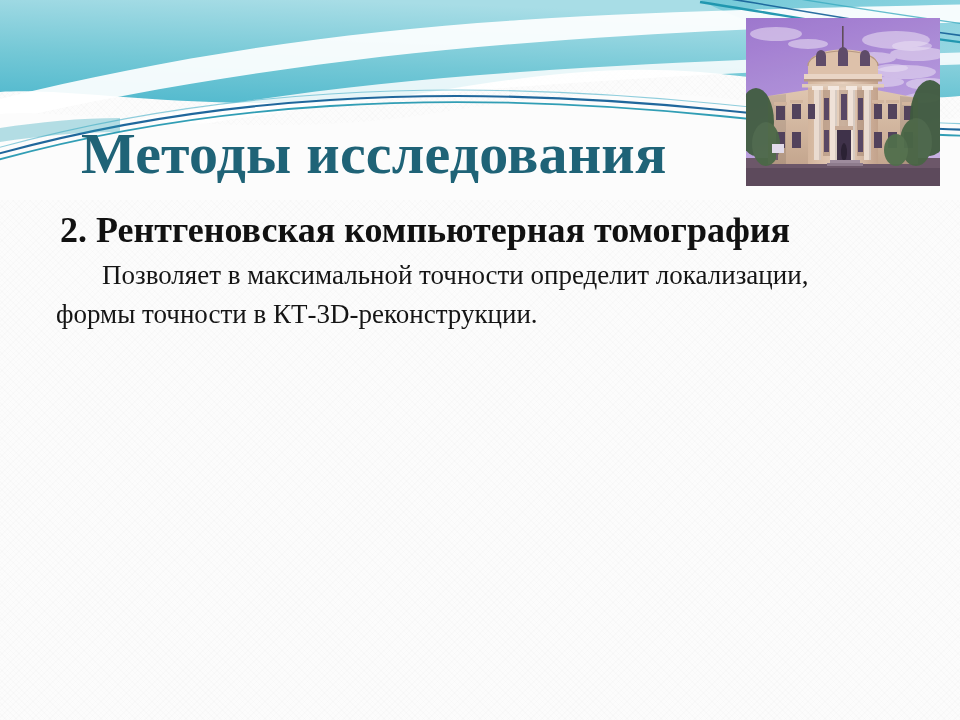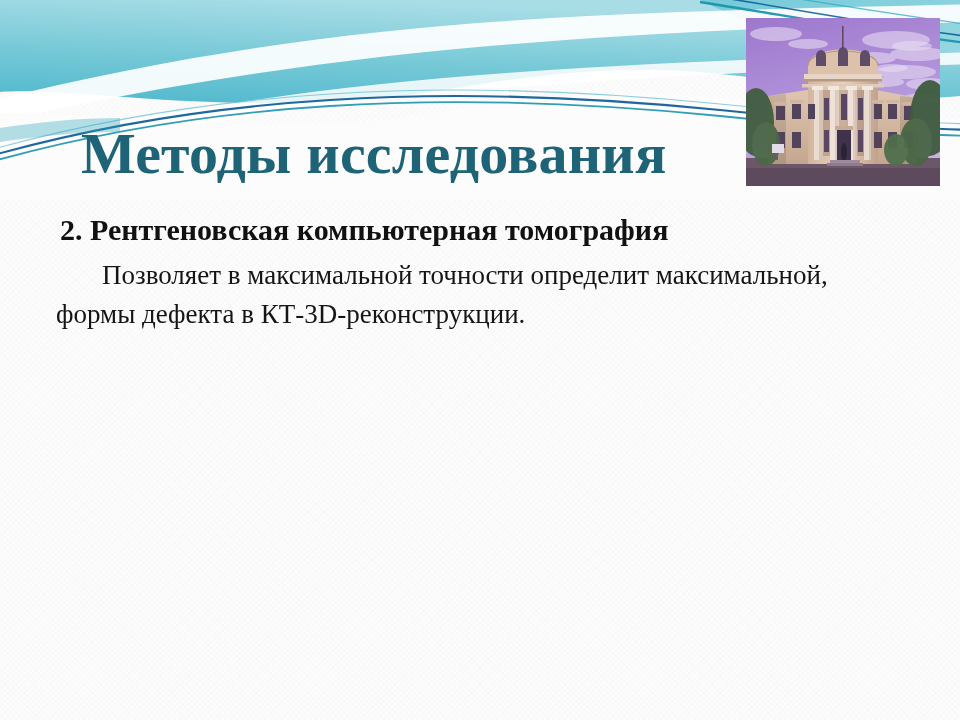--- a/index.html
+++ b/index.html
@@ -86,21 +86,21 @@
     position: absolute;
     left: 56px;
     top: 212px;
     width: 800px;
     z-index: 8;
     color: #0d0d0d;
   }
   .subhead {
     font-family: "Liberation Serif", "DejaVu Serif", serif;
     font-weight: bold;
-    font-size: 30px;
+    font-size: 36px;
     line-height: 36px;
     color: #111111;
     margin: 0 0 8px 4px;
     white-space: nowrap;
   }
   .para {
     font-family: "Liberation Serif", "DejaVu Serif", serif;
     font-weight: normal;
     font-size: 27px;
     line-height: 39px;
@@ -323,16 +323,16 @@
 
         <rect x="0" y="0" width="194" height="168" fill="#8a6fbf" opacity="0.07"></rect>
       </g>
     </svg>
   </div>
 
   <div class="title">Методы исследования</div>
 
   <div class="content">
     <div class="subhead">2. Рентгеновская компьютерная томография</div>
-    <p class="para">Позволяет в максимальной точности определит максимальной, формы дефекта  в КТ-3D-реконструкции.</p>
+    <p class="para">Позволяет в максимальной точности определит локализации, формы точности  в КТ-3D-реконструкции.</p>
   </div>
 
 </div>
 
 </body></html>

